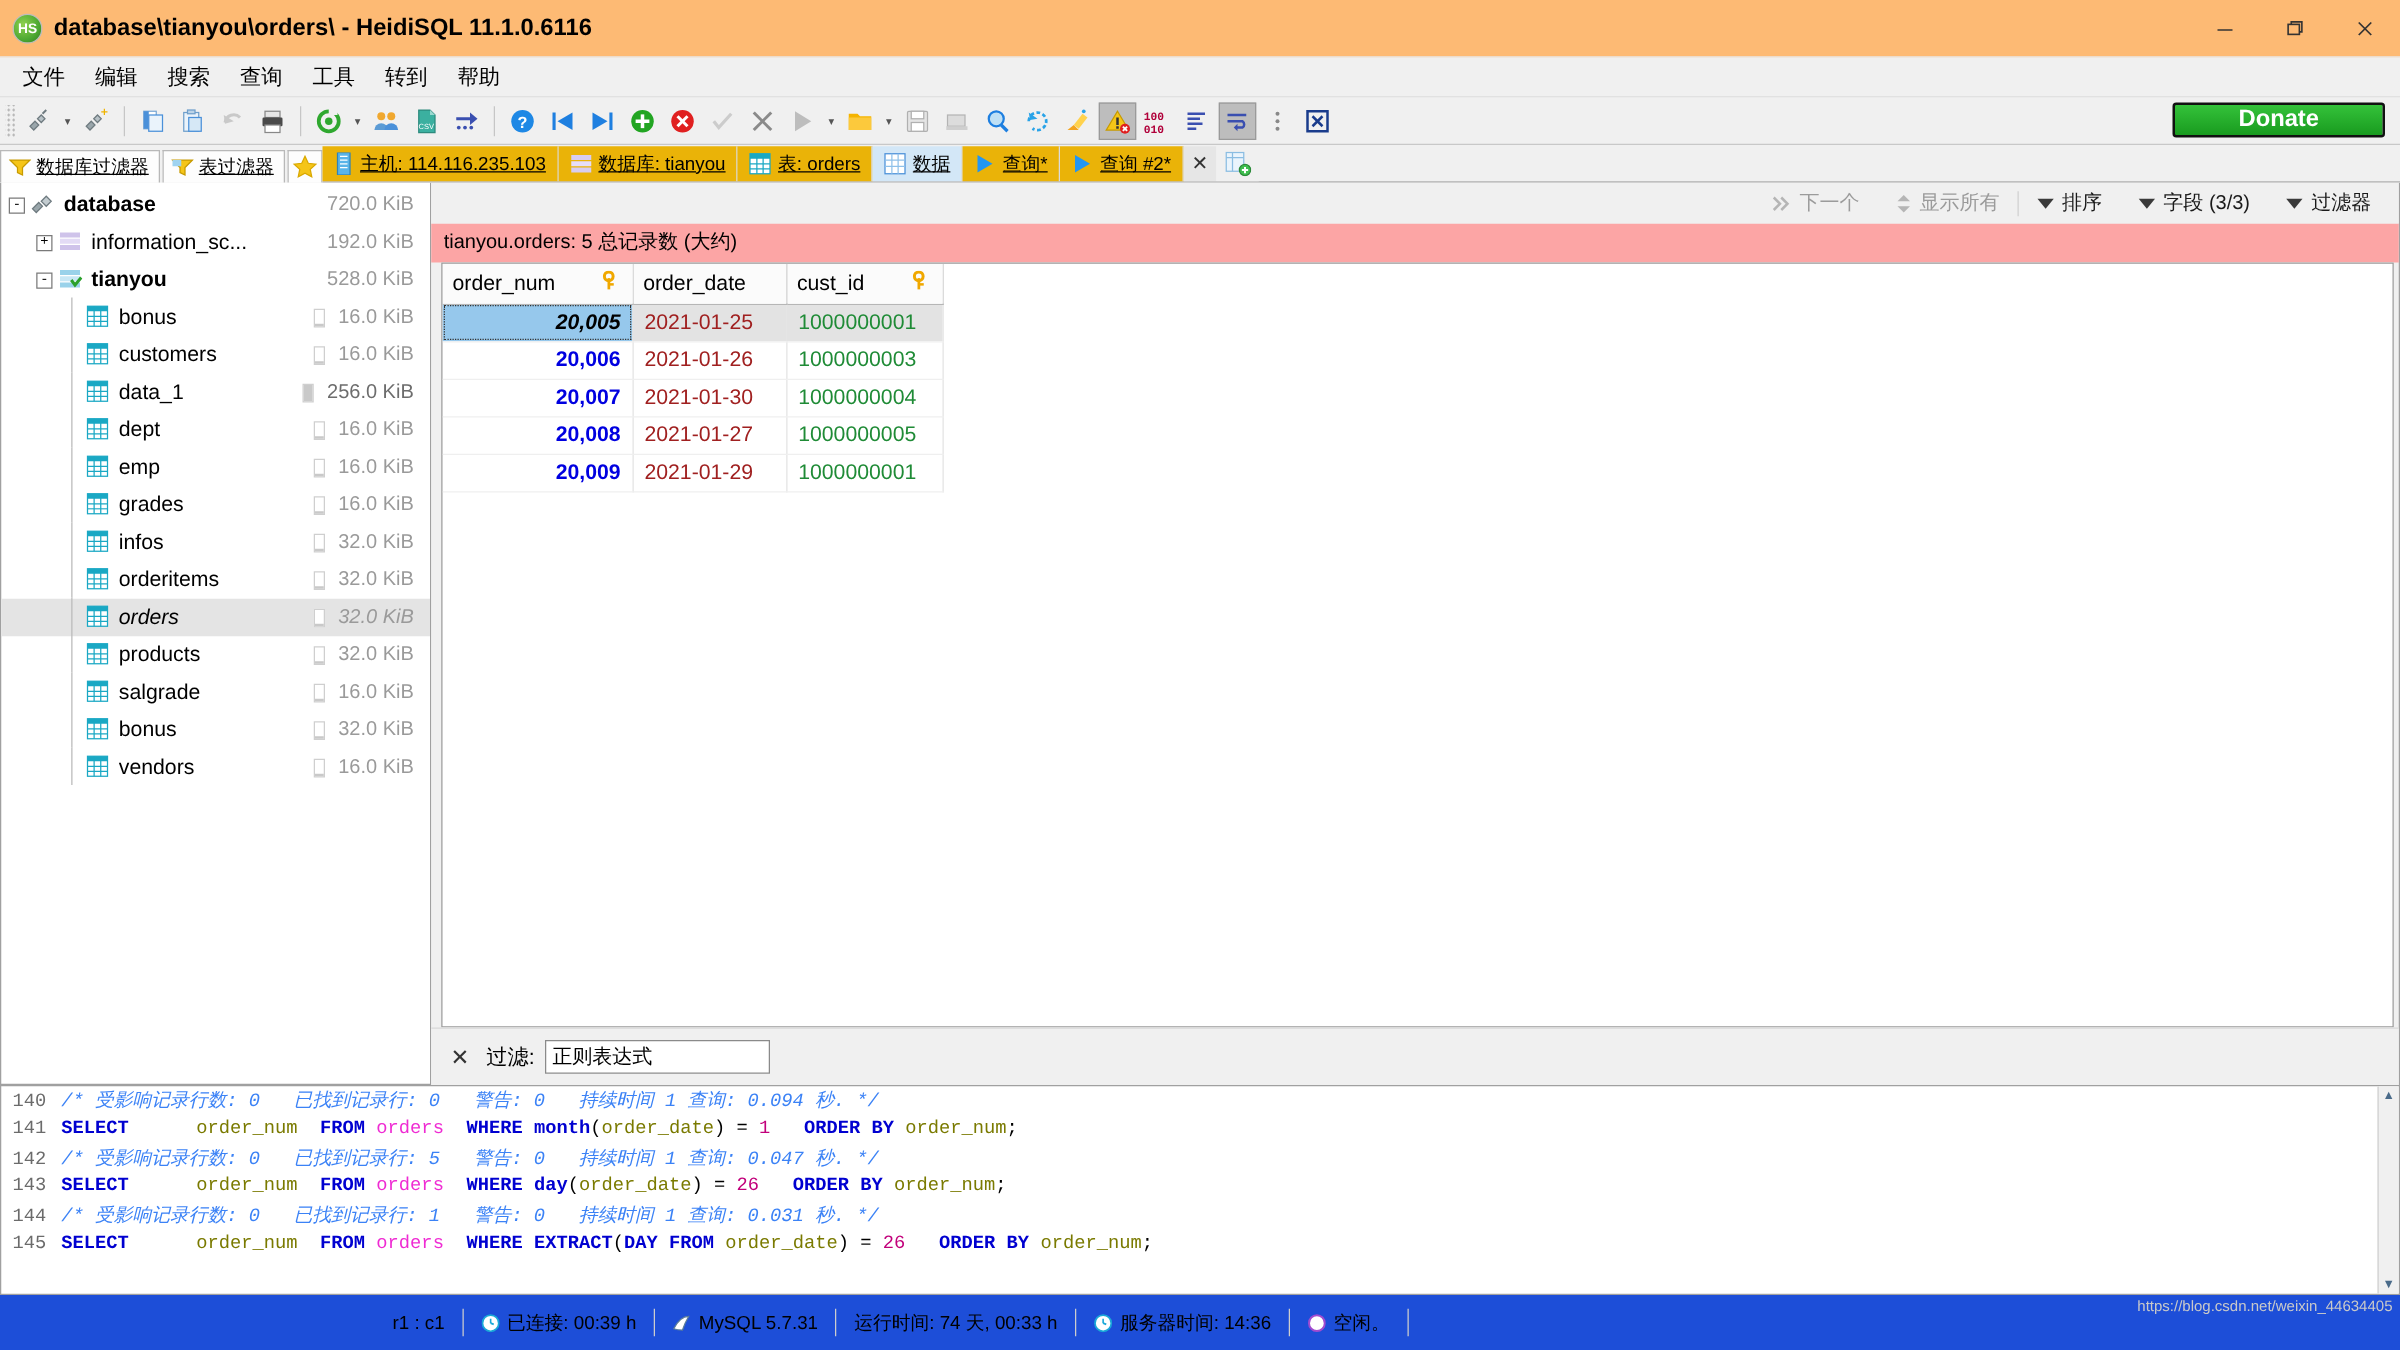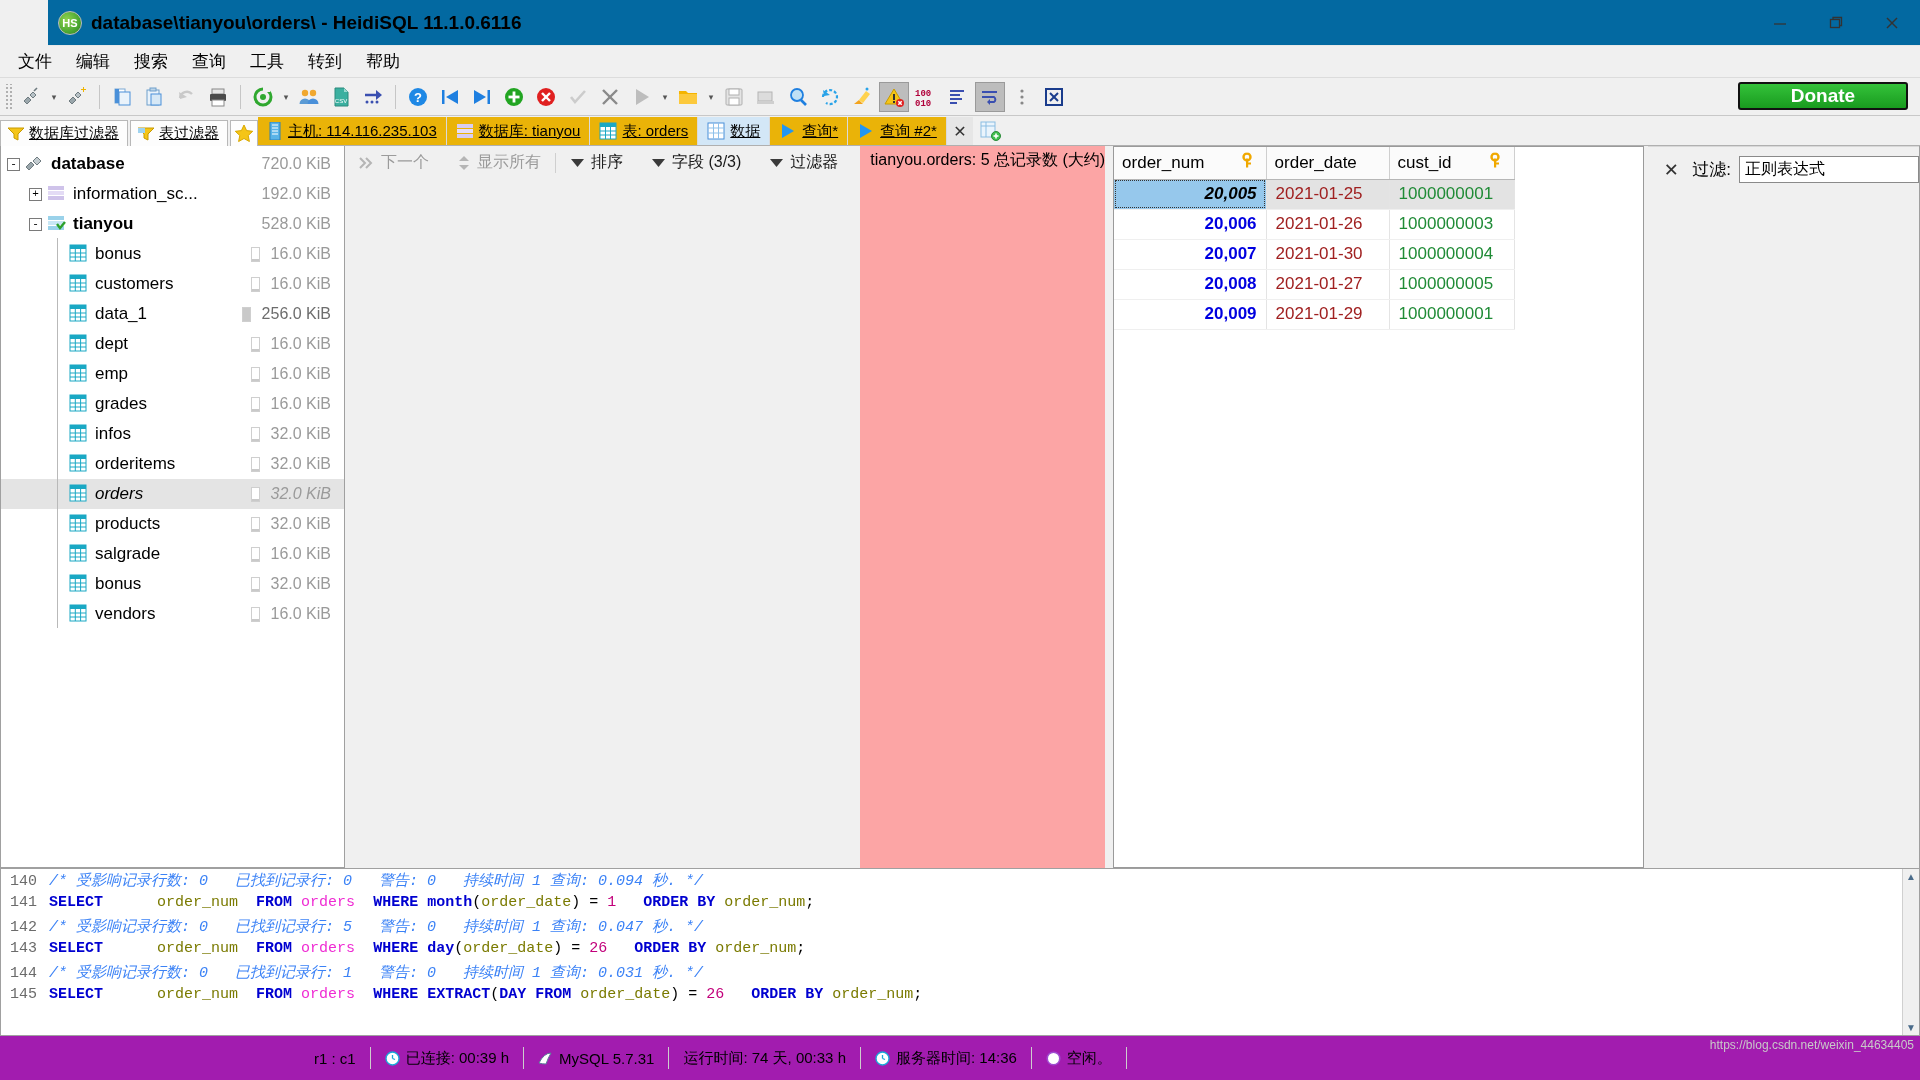--- a/index.html
+++ b/index.html
@@ -12,24 +12,23 @@
   }
   .app {
     width: 1920px; height: 1080px;
     display: flex; flex-direction: column;
     background: #f0f0f0;
   }
 
   
   .titlebar {
     height: 46px; min-height: 46px;
-    background: #0369a1;
+    background: #fdba74;
     display: flex; align-items: center;
     border-bottom: 1px solid #e8e8e8;
-    margin-left: 48px;
   }
   .titlebar-left { display: flex; align-items: center; padding-left: 10px; flex: 1; }
   .app-logo {
     width: 24px; height: 24px; border-radius: 50%;
     background: radial-gradient(circle at 35% 35%, #8fd14f 0%, #4ca832 60%, #2e7a1f 100%);
     color: #fff; font-size: 11px; font-weight: bold;
     display: flex; align-items: center; justify-content: center;
     border: 1px solid #bdbdbd; margin-right: 9px;
     font-family: "Liberation Sans", sans-serif;
   }
@@ -192,21 +191,21 @@
   }
   .tree-size.dark { color: #6d6d6d; }
   .size-bar {
     width: 9px; height: 15px; border: 1px solid #cfcfcf;
     margin-right: 11px; background: #fff; flex: none;
   }
   .size-bar i { display:block; background:#c9c9c9; width:100%; }
 
   
   .rightpane {
-    flex: 1; display: flex; flex-direction: row;
+    flex: 1; display: flex; flex-direction: column;
     min-width: 0; background: #f0f0f0;
     border-right: 1px solid #a0a0a0;
   }
   .gridtoolbar {
     height: 33px; min-height: 33px;
     display: flex; align-items: center; justify-content: flex-end;
     background: #f0f0f0; padding-right: 8px; gap: 0px;
   }
   .gt-item {
     display: flex; align-items: center; gap: 6px;
@@ -294,21 +293,21 @@
   .log-scroll {
     width: 17px; background: #f0f0f0; border-left: 1px solid #d0d0d0;
     display: flex; flex-direction: column; justify-content: space-between;
     align-items: center; padding: 2px 0;
   }
   .log-scroll .arr { font-size: 10px; color: #4a6b8a; }
 
   
   .statusbar {
     height: 44px; min-height: 30px;
-    background: #a21caf;
+    background: #1d4ed8;
     display: flex; align-items: center;
     font-size: 15px; color: #000;
     position: relative;
   }
   .sb-cell {
     display: flex; align-items: center; gap: 6px;
     padding: 0 14px; height: 22px;
     border-right: 1px solid #cdcdcd; white-space: nowrap;
   }
   .sb-spacer { width: 300px; height: 22px; }

